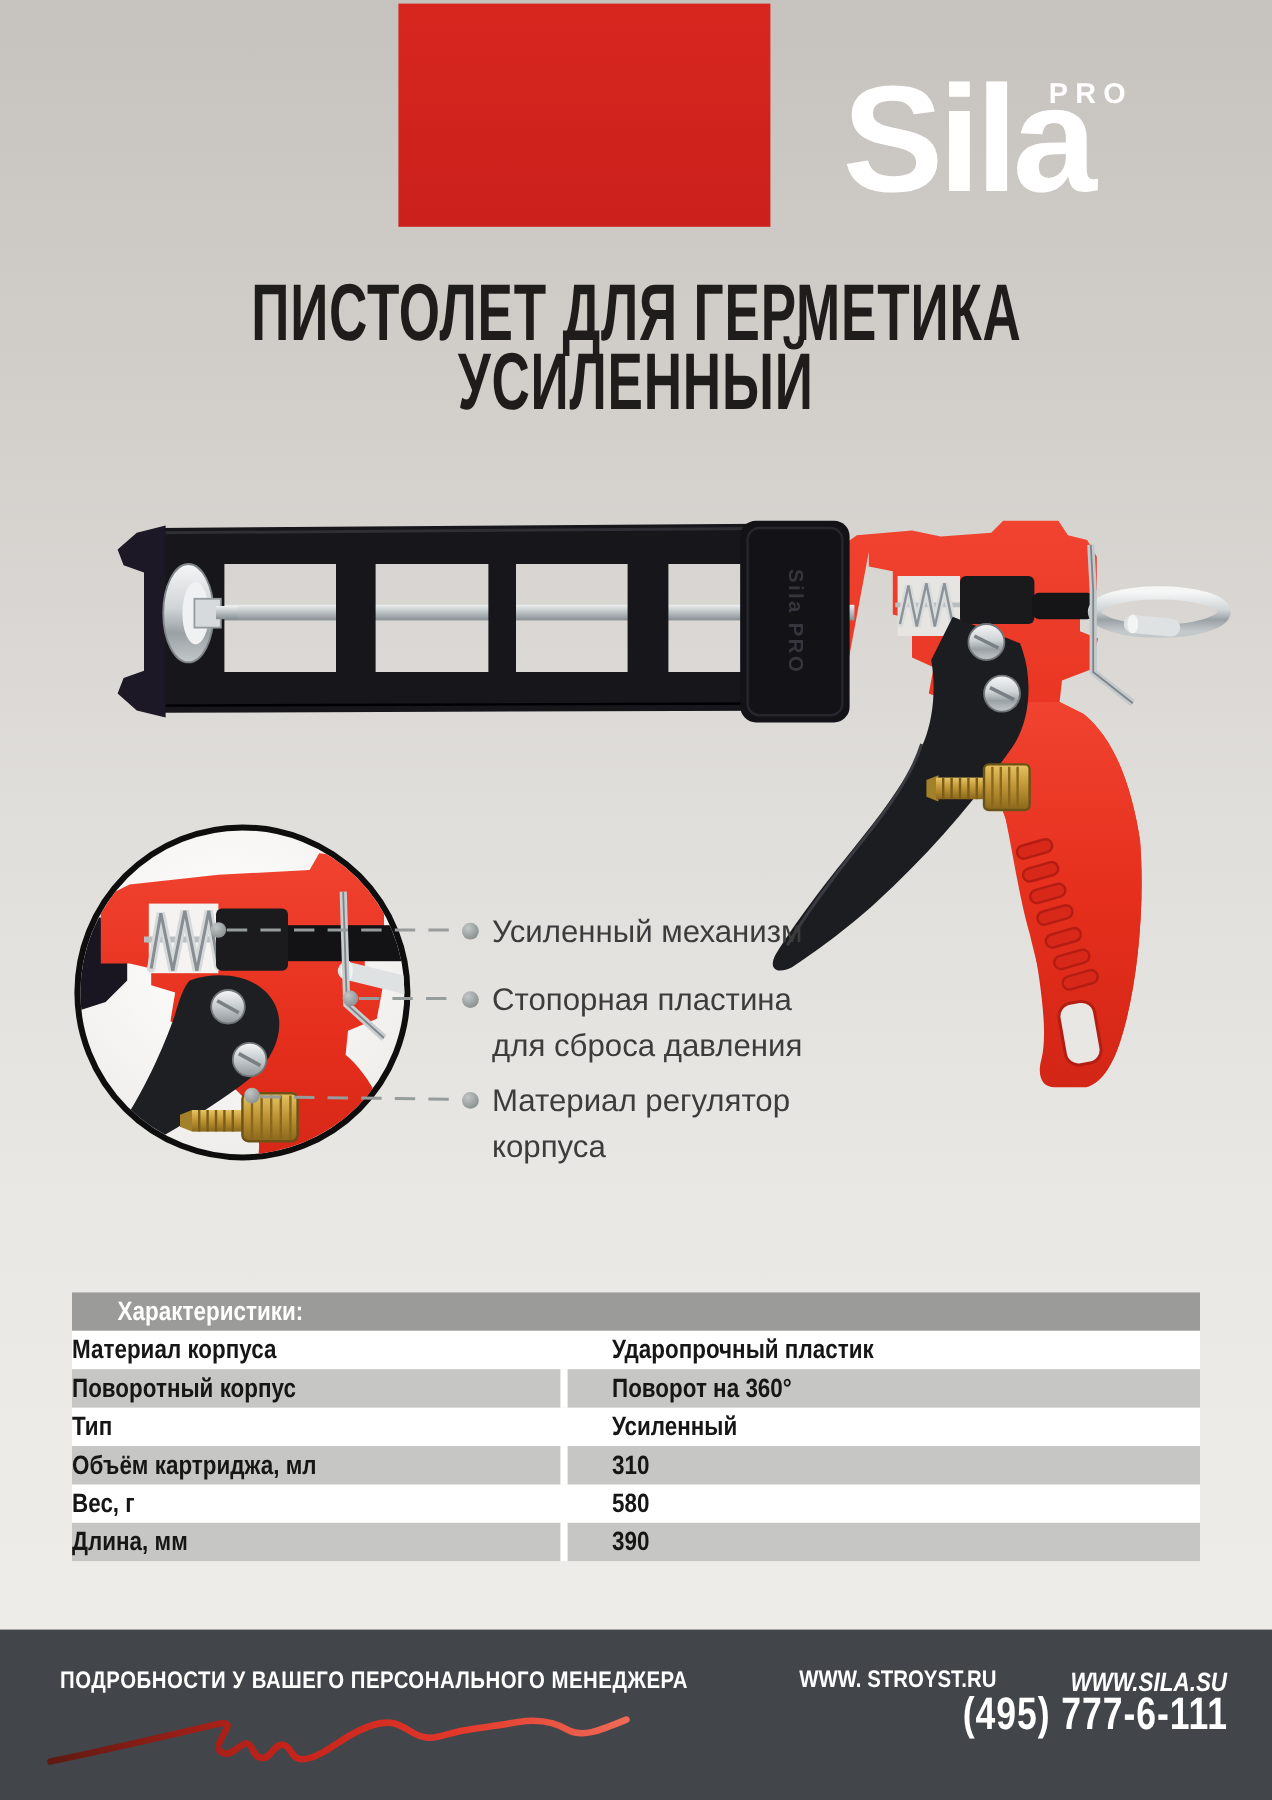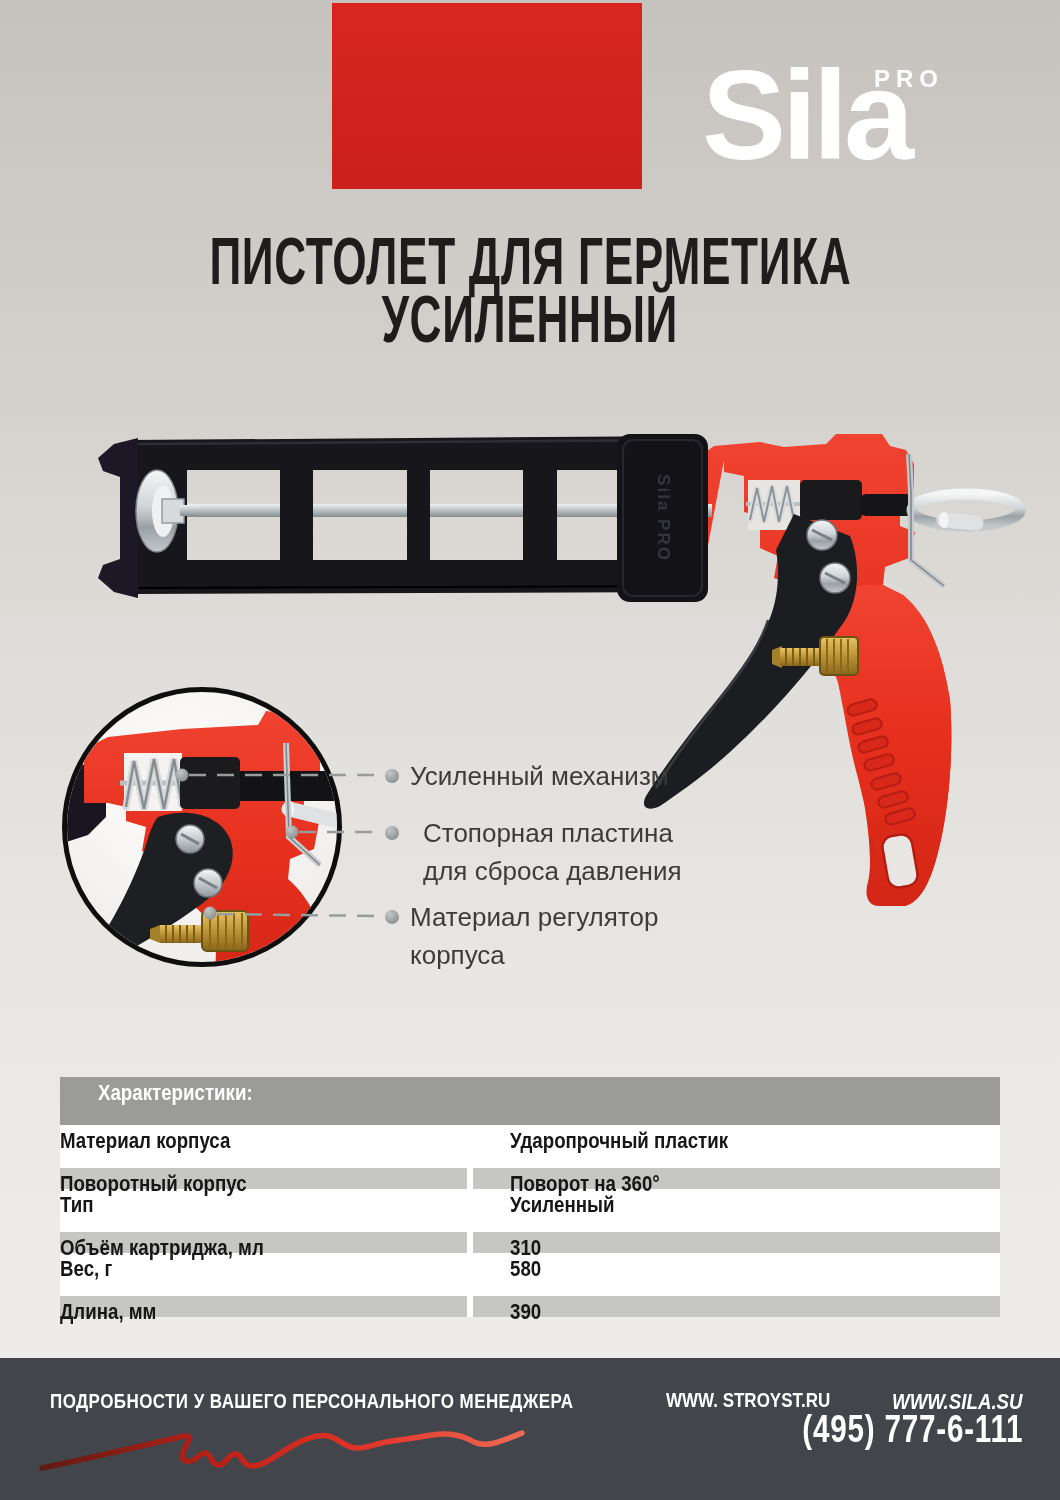--- a/index.html
+++ b/index.html
@@ -26,27 +26,27 @@
   .callout{color:#3c3c3c;font-size:26px;line-height:38px;left:410px;}
 
   
   .inset{left:62px;top:687px;width:280px;height:280px;border-radius:50%;
     border:5px solid #0e0e0e;box-sizing:border-box;overflow:hidden;
     background:radial-gradient(circle at 45% 35%,#ffffff 0%,#f4f3f1 55%,#e9e8e5 100%);}
   .inset svg{position:absolute;left:-5px;top:-5px;}
 
   
   .spec-table{left:60px;top:1077px;width:940px;}
-  .spec-header{height:48px;background:#9b9b99;color:#fff;font-weight:bold;font-size:22px;line-height:32px;padding-left:38px;}
+  .spec-header{height:32px;background:#9b9b99;color:#fff;font-weight:bold;font-size:22px;line-height:32px;padding-left:38px;}
   .spec-row{display:flex;height:32px;background:#fff;font-weight:bold;font-size:22px;line-height:32px;color:#161616;}
   .cell-label{width:407px;box-sizing:border-box;}
   .cell-gap{width:6px;}
   .cell-value{flex:1;padding-left:37px;box-sizing:border-box;}
   .spec-row.gray{background:#fff;}
-  .spec-row.gray .cell-label,.spec-row.gray .cell-value{background:#c6c6c4;margin-top:11px;}
+  .spec-row.gray .cell-label,.spec-row.gray .cell-value{background:#c6c6c4;}
   .spec-row .cx{--sx:.85;}
   .spec-header .cx{--sx:.85;}
 
   
   .footer{left:0;top:1358px;width:1060px;height:142px;background:#42454a;}
   .footer-note{left:50px;top:1390px;color:#fff;font-weight:bold;font-size:20px;text-align:center;}
   .footer-note .cx{--sx:.85;letter-spacing:.5px;}
   .site1{right:230px;top:1389px;color:#fff;font-weight:bold;font-size:20px;}
   .site2{right:37px;top:1389px;color:#fff;font-weight:bold;font-size:22px;font-style:italic;}
   .site1 .cx-r,.site2 .cx-r{--sx:.85;}
@@ -270,21 +270,21 @@
     <circle cx="292" cy="832" r="6.5" fill="url(#dotg)"></circle>
     <circle cx="210" cy="913" r="6.5" fill="url(#dotg)"></circle>
     <circle cx="392" cy="776" r="7" fill="url(#dotg)"></circle>
     <circle cx="392" cy="833" r="7" fill="url(#dotg)"></circle>
     <circle cx="392" cy="917" r="7" fill="url(#dotg)"></circle>
   </svg>
 
   <div class="abs callout" style="top:757px;">
     <div>Усиленный механизм</div>
   </div>
-  <div class="abs callout" style="top:814px;margin-left:13px;">
+  <div class="abs callout" style="top:814px;">
     <div>Стопорная пластина</div>
       <div>для сброса давления</div>
   </div>
   <div class="abs callout" style="top:898px;">
     <div>Материал регулятор</div>
       <div>корпуса</div>
   </div>
 
   <div class="abs spec-table">
     <div class="spec-header"><span class="cx">Характеристики:</span></div>

